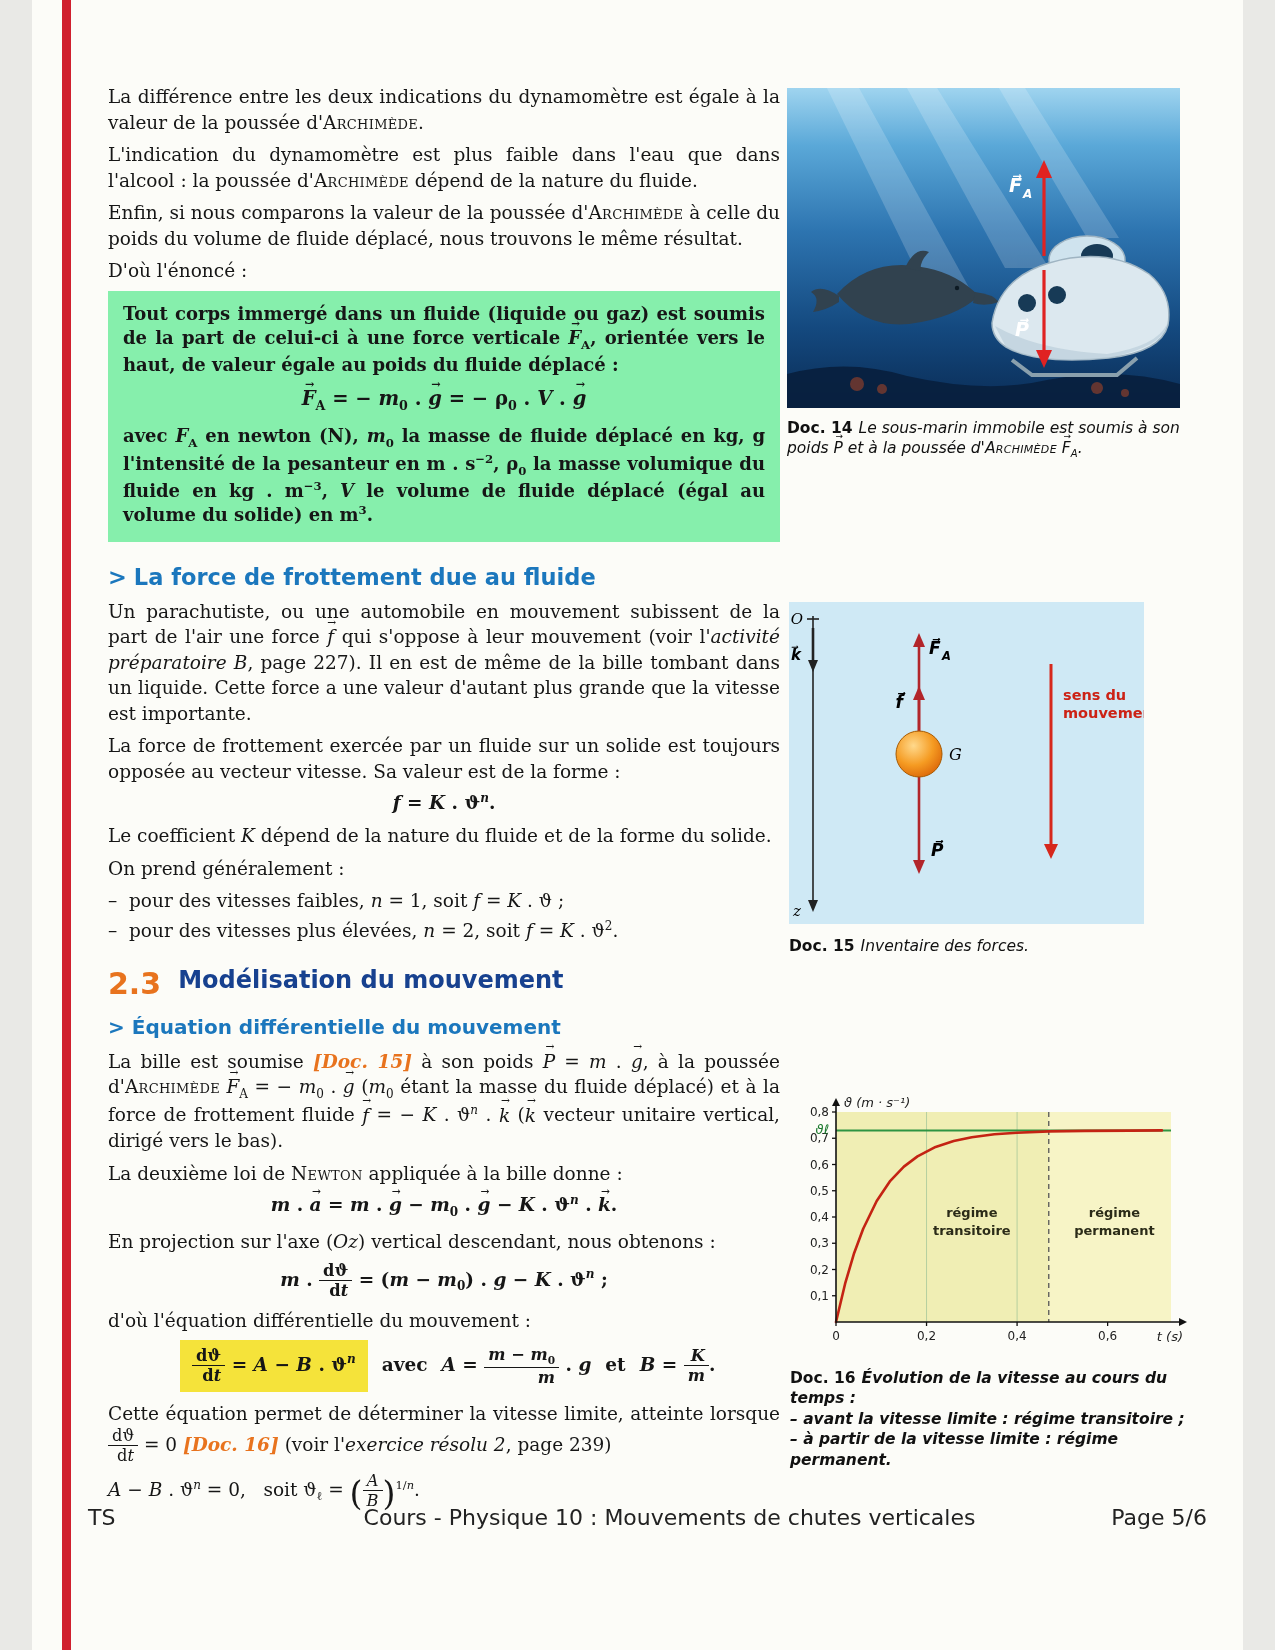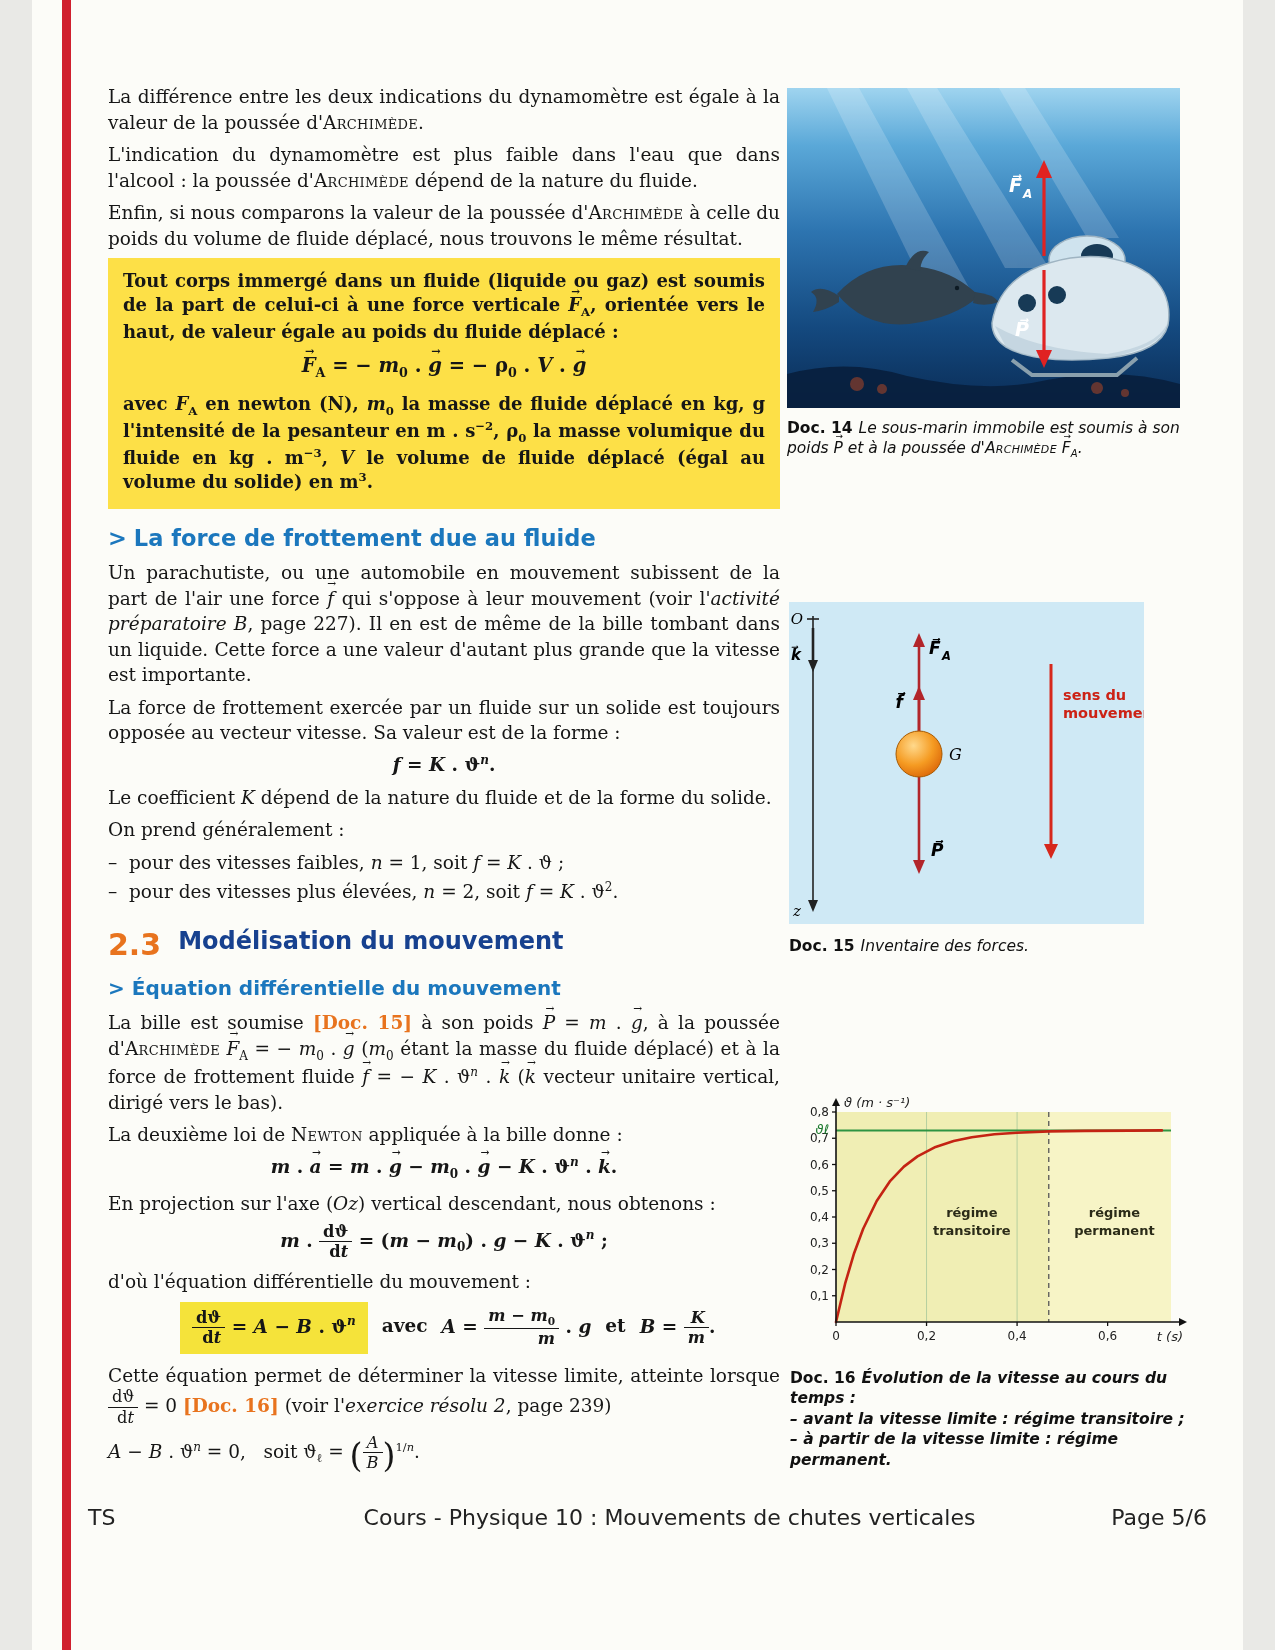--- a/index.html
+++ b/index.html
@@ -8,31 +8,31 @@
     position:relative; width:1211px; height:1650px; margin:0 auto;
     background:#fcfcf8; overflow:hidden; color:#161616;
     font-family:"DejaVu Serif", serif;
   }
   .redbar { position:absolute; left:30px; top:0; width:9px; height:1650px; background:#d01f2e; }
 
   
   .leftcol { position:absolute; left:76px; top:84px; width:672px; }
   .leftcol p.body { font-size:18.5px; line-height:1.38; text-align:justify; margin-bottom:7px; }
   .sc { font-variant:small-caps; letter-spacing:.3px; }
-  .oc { color:#e8731e; font-weight:bold; }
+  .oc { color:#e8731e; font-weight:bold; font-style:italic; }
   .vec { position:relative; display:inline-block; font-style:italic; }
   .vec::after { content:"\2192"; position:absolute; left:0; right:-2px; top:-0.80em; font-size:0.58em; text-align:center; font-style:normal; }
   sub { font-size:0.65em; } sup { font-size:0.65em; }
 
-  .ybox { background:#fde047; padding:11px 15px 9px; margin:4px 0 14px; font-weight:bold; }
+  .ybox { background:#86efac; padding:11px 15px 9px; margin:4px 0 14px; font-weight:bold; }
   .ybox p { font-size:18px; line-height:1.33; text-align:justify; margin-bottom:6px; }
   .ybox p.boxeq { text-align:center; font-size:19.5px; margin:9px 0 10px; }
 
   .bluehead { font-family:"DejaVu Sans", sans-serif; color:#1b77bd; font-weight:bold; }
-  h2.bluehead { font-size:22.5px; margin:16px 0 9px; }
+  h2.bluehead { font-size:22.5px; margin:22px 0 9px; }
   h3.bluehead { font-size:20px; margin:14px 0 10px; }
   .chev { margin-right:7px; }
 
   .sec { display:flex; align-items:flex-start; gap:17px; margin:22px 0 2px; font-family:"DejaVu Sans", sans-serif; }
   .sec-num { color:#e8731e; font-size:30px; font-weight:800; }
   .sec-title { color:#17418f; font-size:24px; font-weight:800; }
 
   .eq { text-align:center; font-size:18.5px; font-weight:bold; margin:4px 0 9px; line-height:1.25; }
   .eq-left { text-align:left; margin-left:72px; }
   .frac { display:inline-block; vertical-align:middle; text-align:right; line-height:1.05; font-size:0.88em; }
@@ -64,20 +64,21 @@
 </head>
 <body>
 
 <div class="page">
   <div class="redbar"></div>
 
   <main class="leftcol">
     <p class="body">La différence entre les deux indications du dynamomètre est égale à la valeur de la poussée d'<span class="sc">Archimède</span>.</p>
     <p class="body">L'indication du dynamomètre est plus faible dans l'eau que dans l'alcool : la poussée d'<span class="sc">Archimède</span> dépend de la nature du fluide.</p>
     <p class="body">Enfin, si nous comparons la valeur de la poussée d'<span class="sc">Archimède</span> à celle du poids du volume de fluide déplacé, nous trouvons le même résultat.</p>
+    <p class="body">D'où l'énoncé :</p>
 
     <div class="ybox">
       <p>Tout corps immergé dans un fluide (liquide ou gaz) est soumis de la part de celui-ci à une force verticale <span class="vec">F</span><sub>A</sub>, orientée vers le haut, de valeur égale au poids du fluide déplacé :</p>
       <p class="boxeq"><span class="vec">F</span><sub>A</sub> = − <i>m</i><sub>0</sub> . <span class="vec">g</span> = − ρ<sub>0</sub> . <i>V</i> . <span class="vec">g</span></p>
       <p>avec <i>F</i><sub>A</sub> en newton (N), <i>m</i><sub>0</sub> la masse de fluide déplacé en kg, g l'intensité de la pesanteur en m . s<sup>−2</sup>, ρ<sub>0</sub> la masse volumique du fluide en kg . m<sup>−3</sup>, <i>V</i> le volume de fluide déplacé (égal au volume du solide) en m<sup>3</sup>.</p>
     </div>
 
     <h2 class="bluehead"><span class="chev">&gt;</span><span>La force de frottement due au fluide</span></h2>
 
     <p class="body">Un parachutiste, ou une automobile en mouvement subissent de la part de l'air une force <span class="vec">f</span> qui s'oppose à leur mouvement (voir l'<i>activité préparatoire B</i>, page 227). Il en est de même de la bille tombant dans un liquide. Cette force a une valeur d'autant plus grande que la vitesse est importante.</p>

